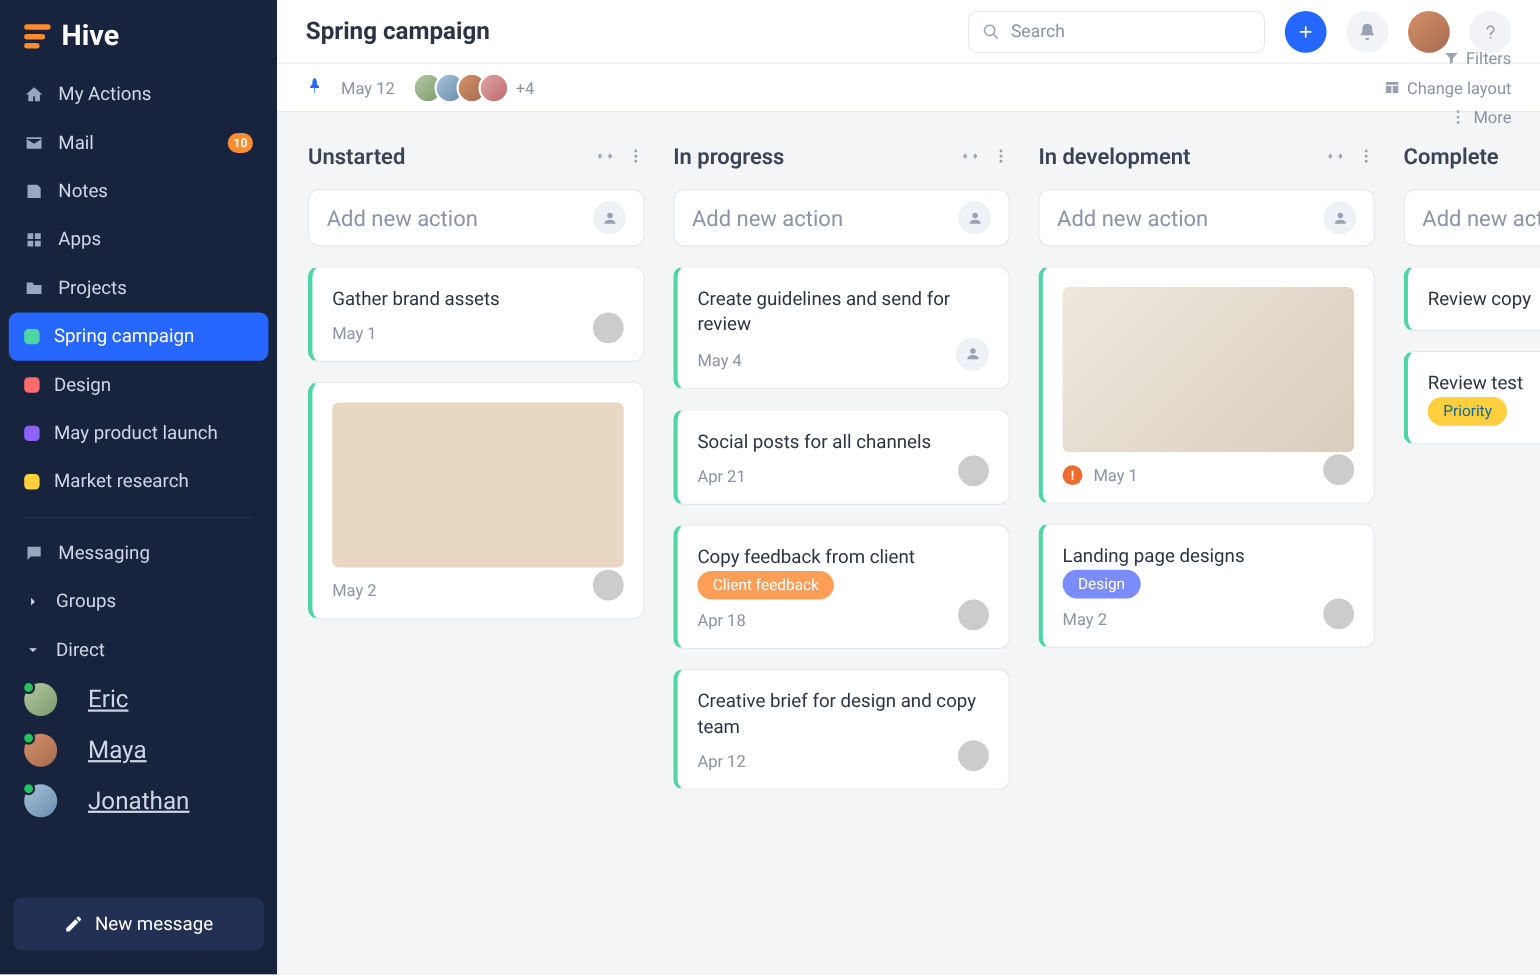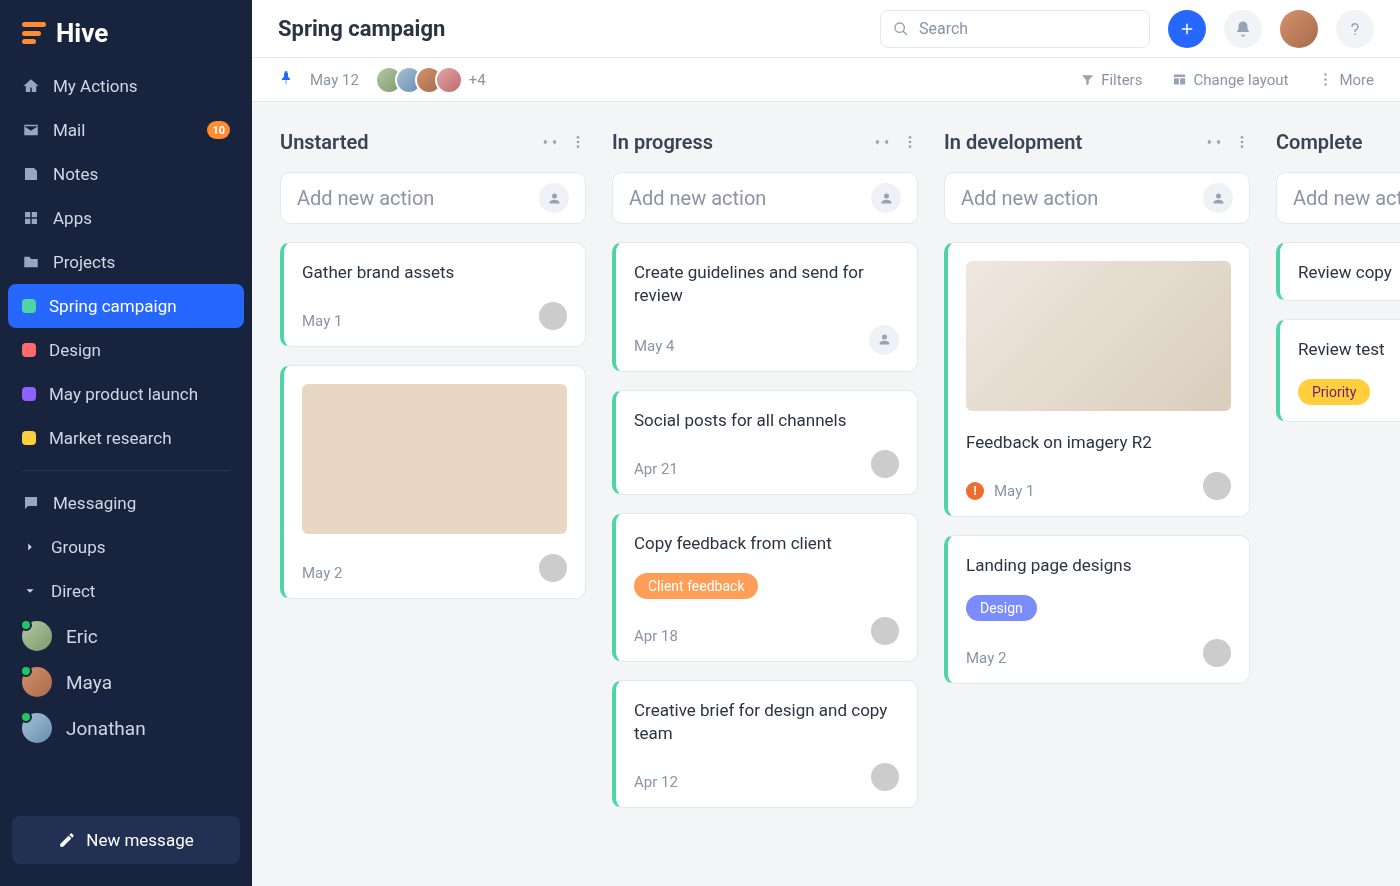--- a/index.html
+++ b/index.html
@@ -40,21 +40,21 @@
 
   .nav-sub{margin:0 8px;border-radius:8px;height:44px;padding:0 14px;gap:13px;}
   .nav-sub.active{background:var(--sidebar-active);color:#fff;}
   .proj-dot{width:14px;height:14px;border-radius:4px;flex:none;}
 
   .divider{height:1px;background:rgba(255,255,255,0.08);margin:10px 22px;}
 
   .nav-chat .icon svg{fill:var(--sidebar-text-dim);}
   .chev{width:16px;height:16px;display:flex;align-items:center;justify-content:center;}
 
-  .dm{display:flex;align-items:center;gap:14px;height:46px;padding:0 22px;color:var(--sidebar-text);font-size:19px;cursor:pointer;}
+  .dm{display:flex;align-items:center;gap:28px;height:46px;padding:0 22px;color:var(--sidebar-text);font-size:22px;cursor:pointer;text-decoration:underline;}
   .dm .avatar{width:30px;height:30px;position:relative;}
   .avatar-circle{width:30px;height:30px;border-radius:50%;background:#d9b08c;display:block;}
   .presence{position:absolute;top:-2px;left:-2px;width:12px;height:12px;border-radius:50%;background:#22c55e;border:2px solid var(--sidebar-bg);}
 
   .new-msg{margin:auto 12px 8px;height:48px;border-radius:8px;background:#223054;color:#fff;display:flex;align-items:center;justify-content:center;gap:10px;font-size:17px;cursor:pointer;}
   .new-msg svg{width:18px;height:18px;fill:#fff;}
 
   
   .main{flex:1;display:flex;flex-direction:column;min-width:0;background:var(--page-bg);}
 
@@ -70,51 +70,51 @@
   .top-btn.gray svg{width:18px;height:18px;fill:var(--icon);}
   .top-avatar{width:38px;height:38px;border-radius:50%;background:linear-gradient(135deg,#d5916a,#a56b4e);}
 
   .subbar{height:44px;flex:none;display:flex;align-items:center;padding:0 26px;background:#fff;border-bottom:1px solid var(--border);gap:16px;font-size:15px;color:var(--text-dim);}
   .pin{color:var(--accent);}
   .pin svg{width:16px;height:16px;fill:var(--accent);}
   .avatar-stack{display:flex;align-items:center;}
   .avatar-stack .stack-av{width:28px;height:28px;border-radius:50%;border:2px solid #fff;margin-left:-8px;}
   .avatar-stack .stack-av:first-child{margin-left:0;}
   .stack-more{margin-left:6px;color:var(--text-dim);}
-  .sub-right{margin-left:auto;display:flex;align-items:flex-end;gap:30px;}
+  .sub-right{margin-left:auto;display:flex;align-items:flex-end;gap:9px;flex-direction:column;}
   .sub-tool{display:flex;align-items:center;gap:6px;cursor:pointer;color:var(--text-dim);}
   .sub-tool svg{width:15px;height:15px;fill:var(--icon);}
 
   
   .board{flex:1;display:flex;gap:26px;padding:28px 0 28px 28px;overflow-x:hidden;overflow-y:hidden;}
   .column{width:306px;flex:none;display:flex;flex-direction:column;gap:18px;}
   .col-head{display:flex;align-items:center;gap:10px;}
   .col-title{font-size:20px;font-weight:600;color:#3a4455;}
   .col-controls{margin-left:auto;display:flex;align-items:center;gap:12px;color:var(--icon);}
   .col-controls svg{width:16px;height:16px;fill:var(--icon);}
 
   .add-action{height:52px;border-radius:10px;background:var(--card-bg);display:flex;align-items:center;padding:0 16px;color:var(--text-dim);font-size:20px;border:1px solid var(--border);}
   .add-action .assign{margin-left:auto;width:30px;height:30px;border-radius:50%;background:#eef1f5;display:flex;align-items:center;justify-content:center;}
   .add-action .assign svg{width:15px;height:15px;fill:var(--icon);}
 
-  .card{background:var(--card-bg);border-radius:10px;border:1px solid var(--border);border-left:4px solid var(--column-edge);padding:18px 18px 16px 18px;display:flex;flex-direction:column;gap:18px;cursor:pointer;}
+  .card{background:var(--card-bg);border-radius:10px;border:1px solid var(--border);border-left:4px solid var(--column-edge);padding:18px 18px 16px 18px;display:flex;flex-direction:column;gap:0;cursor:pointer;}
   .card-img{width:100%;border-radius:6px;background:#e8d8c3;height:150px;margin-bottom:2px;}
   .card-img.flatlay{height:150px;background:linear-gradient(135deg,#efe8df 0%,#d9cdbd 100%);}
   .card-title{font-size:17px;color:#2b3442;line-height:1.35;}
   .card-foot{display:flex;align-items:flex-end;gap:10px;}
   .card-date{font-size:15px;color:var(--text-dim);}
   .card-foot .av{margin-left:auto;width:28px;height:28px;border-radius:50%;background:#ccc;}
   .card-foot .assign{margin-left:auto;width:30px;height:30px;border-radius:50%;background:#eef1f5;display:flex;align-items:center;justify-content:center;}
   .card-foot .assign svg{width:15px;height:15px;fill:var(--icon);}
   .alert-icon{width:18px;height:18px;border-radius:50%;background:#ef6c2e;color:#fff;display:flex;align-items:center;justify-content:center;font-size:12px;font-weight:700;}
 
   .tag{display:inline-flex;align-items:center;height:26px;padding:0 14px;border-radius:14px;font-size:14px;color:#fff;width:fit-content;}
   .tag.orange{background:var(--badge-orange);}
   .tag.purple{background:var(--badge-purple);}
-  .tag.yellow{background:var(--badge-yellow);color:#701a75;}
+  .tag.yellow{background:var(--badge-yellow);color:#0369a1;}
 
   
   .av-a{background:linear-gradient(135deg,#d5916a,#a56b4e);}
   .av-b{background:linear-gradient(135deg,#b5c7a5,#7d9a6a);}
   .av-c{background:linear-gradient(135deg,#a5c1d6,#6a8eb0);}
   .av-d{background:linear-gradient(135deg,#e0a6a6,#c06a6a);}
   .av-e{background:linear-gradient(135deg,#deb887,#b08050);}
 
   .column.cutoff{width:140px;overflow:hidden;}
 </style>
@@ -435,21 +435,20 @@
         <span>Add new action</span>
         <span class="assign">
             <svg viewBox="0 0 24 24">
               <path d="M12 12a4 4 0 1 0 0-8 4 4 0 0 0 0 8m0 2c-4 0-8 2-8 5v1h16v-1c0-3-4-5-8-5"></path>
             </svg>
           </span>
       </div>
 
       <div class="card">
         <div class="card-img flatlay"></div>
-        <div class="card-title">Feedback on imagery R2</div>
         <div class="card-foot">
           <span class="alert-icon">!</span>
           <span class="card-date">May 1</span>
           <span class="av av-c"></span>
         </div>
       </div>
 
       <div class="card">
         <div class="card-title">Landing page designs</div>
         <span class="tag purple">Design</span>

